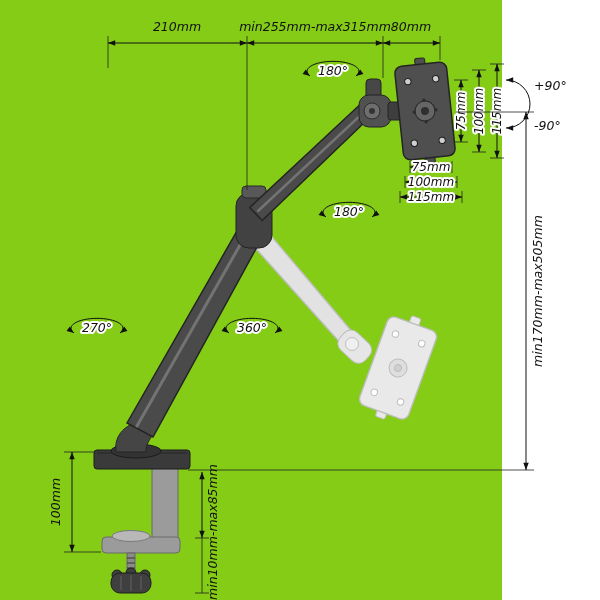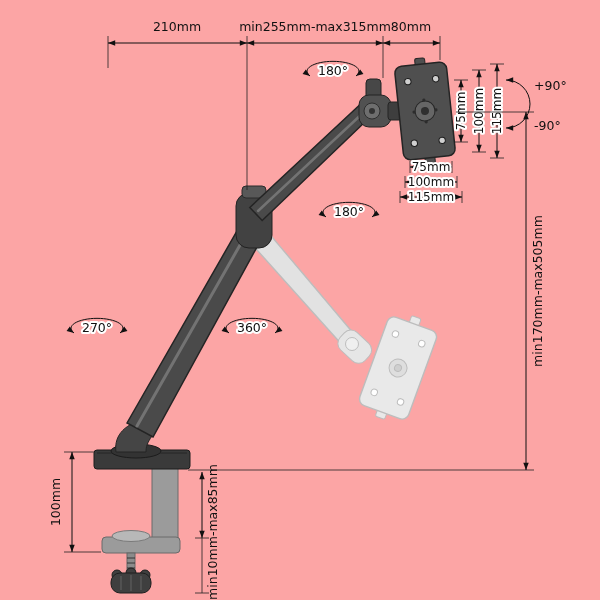--- a/index.html
+++ b/index.html
@@ -1,16 +1,16 @@
 <!DOCTYPE html>
 <html><head>
 <meta charset="utf-8">
 <style>
   html,body{margin:0;padding:0;background:#ffffff;}
-  #stage{width:600px;height:600px;position:relative;background:#fca5a5;}
+  #stage{width:502px;height:600px;position:relative;background:#84cc16;font-style:italic;}
   svg{display:block;}
   .lbl{font-family:"DejaVu Sans","Liberation Sans",sans-serif;font-size:12.5px;fill:#111;}
   .sm{font-size:12px;}
   .halo{paint-order:stroke fill;stroke:#fff;stroke-width:4px;stroke-linejoin:round;}
   .dim{stroke:#111;stroke-width:1;fill:none;}
   .ext{stroke:#222;stroke-width:0.8;fill:none;}
 </style>
 </head>
 <body>
 

